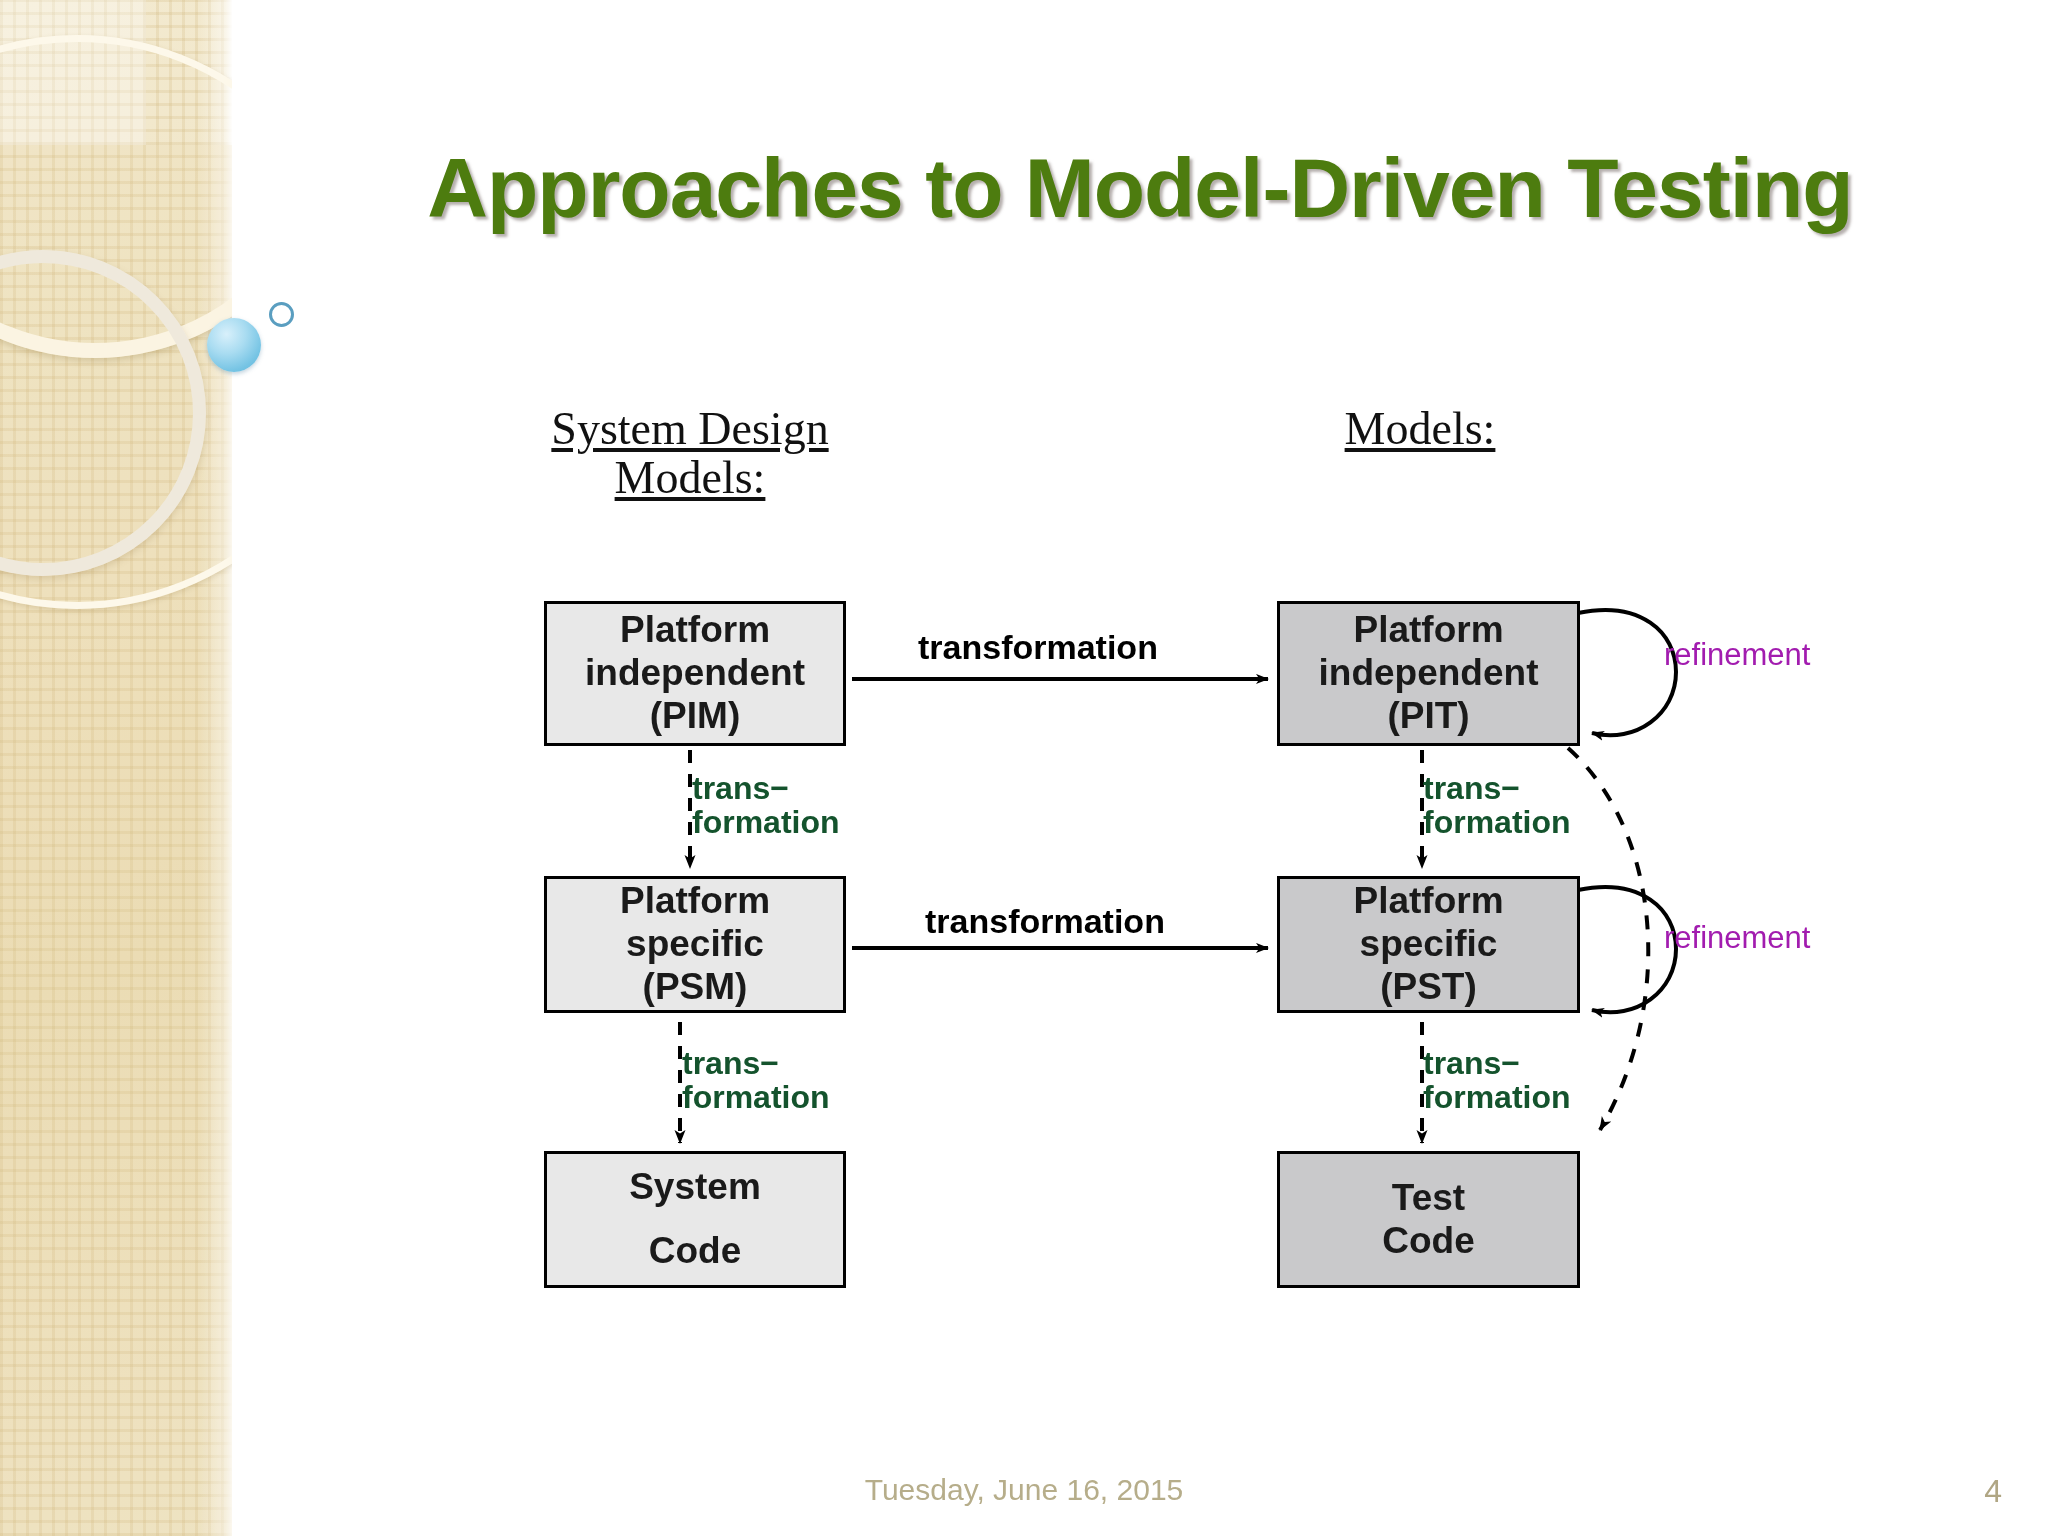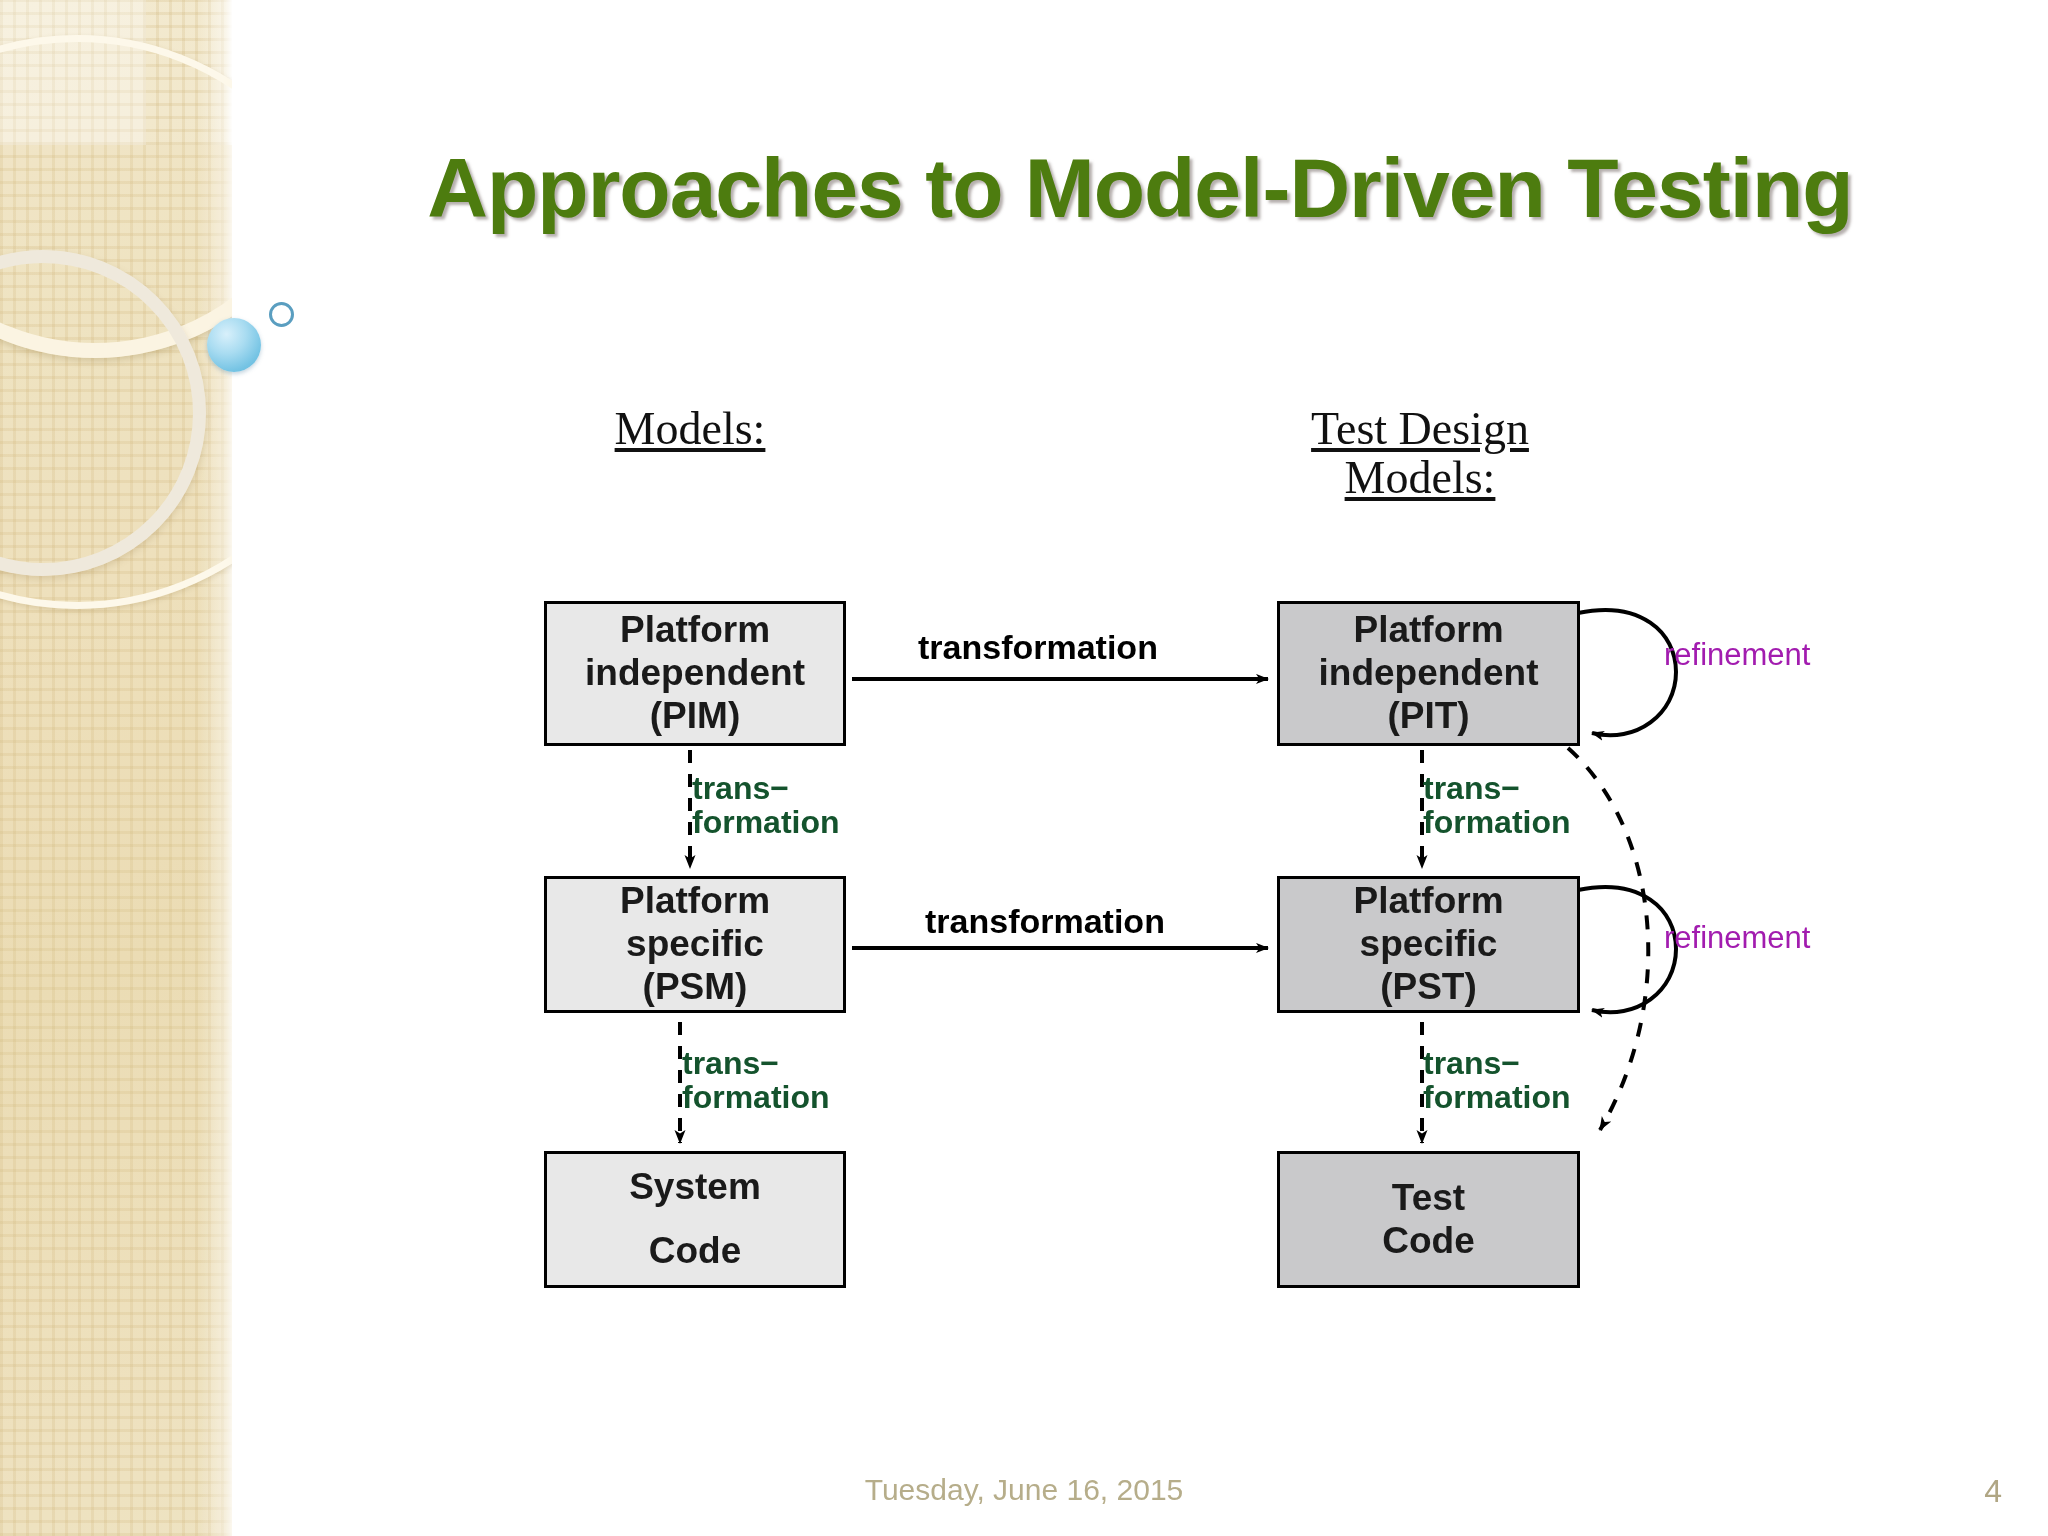--- a/index.html
+++ b/index.html
@@ -245,24 +245,24 @@
 
   <path d="M 1568 748 C 1660 830, 1676 1000, 1600 1130" fill="none" stroke="#000" stroke-width="4" stroke-dasharray="14,13" marker-end="url(#arrowDash)"></path>
 
   <path d="M 1578 613 C 1640 600, 1676 632, 1676 672
            C 1676 714, 1636 744, 1592 733" fill="none" stroke="#000" stroke-width="4" marker-end="url(#arrowSolid)"></path>
   <path d="M 1578 890 C 1640 877, 1676 909, 1676 949
            C 1676 991, 1636 1021, 1592 1010" fill="none" stroke="#000" stroke-width="4" marker-end="url(#arrowSolid)"></path>
 </svg>
 
 <div class="col-heading" id="heading-system">
+  <span>System Design</span>
   <span>Models:</span>
 </div>
 <div class="col-heading" id="heading-test">
-  <span>Test Design</span>
   <span>Models:</span>
 </div>
 
 <div class="node light" id="node-pim">
   <div>Platform</div>
   <div>independent</div>
   <div>(PIM)</div>
 </div>
 <div class="node light" id="node-psm">
   <div>Platform</div>

